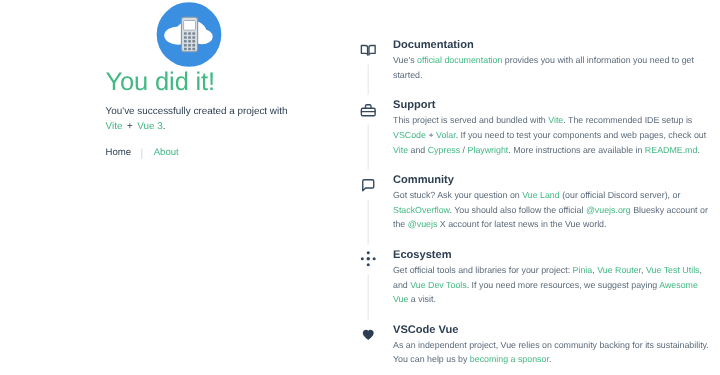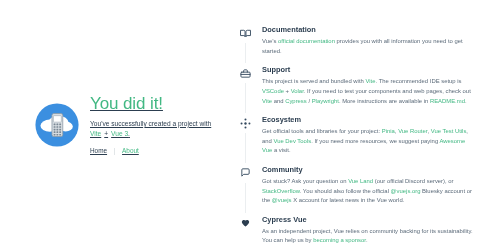--- a/index.html
+++ b/index.html
@@ -22,26 +22,25 @@
     width: 480px;
     height: 250px;
     box-sizing: border-box;
   }
 
   
   .left-panel {
     width: 228px;
     flex: 0 0 228px;
     display: flex;
-    flex-direction: row;
+    flex-direction: column;
     align-items: center;
     justify-content: space-between;
     padding-left: 34px;
     box-sizing: border-box;
-    text-decoration: underline;
   }
 
   .logo-wrap {
     flex: 0 0 auto;
     margin-right: 10px;
     display: flex;
     align-items: center;
     justify-content: center;
   }
   .logo {
@@ -262,57 +261,57 @@
       </div>
       <div class="details">
         <h3>Support</h3>
         <p>This project is served and bundled with <a href="#">Vite</a>. The recommended IDE setup is <a href="#">VSCode</a> + <a href="#">Volar</a>. If you need to test your components and web pages, check out <a href="#">Vite</a> and <a href="#">Cypress</a> / <a href="#">Playwright</a>. More instructions are available in <span style="color: rgb(66, 184, 131);">README.md</span>.</p>
       </div>
     </div>
 
     <div class="item">
       <div class="icon-col">
         <div class="icon-box">
+          <svg width="11" height="11" viewBox="0 0 24 24" fill="none" stroke="#34495e" stroke-width="2" stroke-linecap="round" stroke-linejoin="round">
+            <path d="M20 14a2 2 0 0 1-2 2H8l-4 4V6a2 2 0 0 1 2-2h12a2 2 0 0 1 2 2z"></path>
+          </svg>
+        </div>
+      </div>
+      <div class="details">
+        <h3>Community</h3>
+        <p>Got stuck? Ask your question on <a href="#">Vue Land</a> (our official Discord server), or <a href="#">StackOverflow</a>. You should also follow the official <a href="#">@vuejs.org</a> Bluesky account or the <a href="#">@vuejs</a> X account for latest news in the Vue world.</p>
+      </div>
+    </div>
+
+    <div class="item">
+      <div class="icon-col">
+        <div class="icon-box">
           <svg width="11" height="11" viewBox="0 0 24 24" fill="#34495e">
             <circle cx="12" cy="12" r="2.6"></circle>
             <circle cx="12" cy="3.4" r="2.2"></circle>
             <circle cx="12" cy="20.6" r="2.2"></circle>
             <circle cx="3.4" cy="12" r="2.2"></circle>
             <circle cx="20.6" cy="12" r="2.2"></circle>
           </svg>
         </div>
       </div>
       <div class="details">
         <h3>Ecosystem</h3>
         <p>Get official tools and libraries for your project: <a href="#">Pinia</a>, <a href="#">Vue Router</a>, <a href="#">Vue Test Utils</a>, and <a href="#">Vue Dev Tools</a>. If you need more resources, we suggest paying <a href="#">Awesome Vue</a> a visit.</p>
       </div>
     </div>
 
     <div class="item">
       <div class="icon-col">
         <div class="icon-box">
-          <svg width="11" height="11" viewBox="0 0 24 24" fill="none" stroke="#34495e" stroke-width="2" stroke-linecap="round" stroke-linejoin="round">
-            <path d="M20 14a2 2 0 0 1-2 2H8l-4 4V6a2 2 0 0 1 2-2h12a2 2 0 0 1 2 2z"></path>
-          </svg>
-        </div>
-      </div>
-      <div class="details">
-        <h3>Community</h3>
-        <p>Got stuck? Ask your question on <a href="#">Vue Land</a> (our official Discord server), or <a href="#">StackOverflow</a>. You should also follow the official <a href="#">@vuejs.org</a> Bluesky account or the <a href="#">@vuejs</a> X account for latest news in the Vue world.</p>
-      </div>
-    </div>
-
-    <div class="item">
-      <div class="icon-col">
-        <div class="icon-box">
           <svg width="11" height="11" viewBox="0 0 24 24" fill="#2c3e50">
             <path d="M12 21s-8-5.1-8-10.4A4.8 4.8 0 0 1 12 7.6 4.8 4.8 0 0 1 20 10.6C20 15.9 12 21 12 21z"></path>
           </svg>
         </div>
       </div>
       <div class="details">
-        <h3>Cypress Vue</h3>
+        <h3>VSCode Vue</h3>
         <p>As an independent project, Vue relies on community backing for its sustainability. You can help us by <a href="#">becoming a sponsor</a>.</p>
       </div>
     </div>
 
   </main>
 </div>
 
 </body></html>

